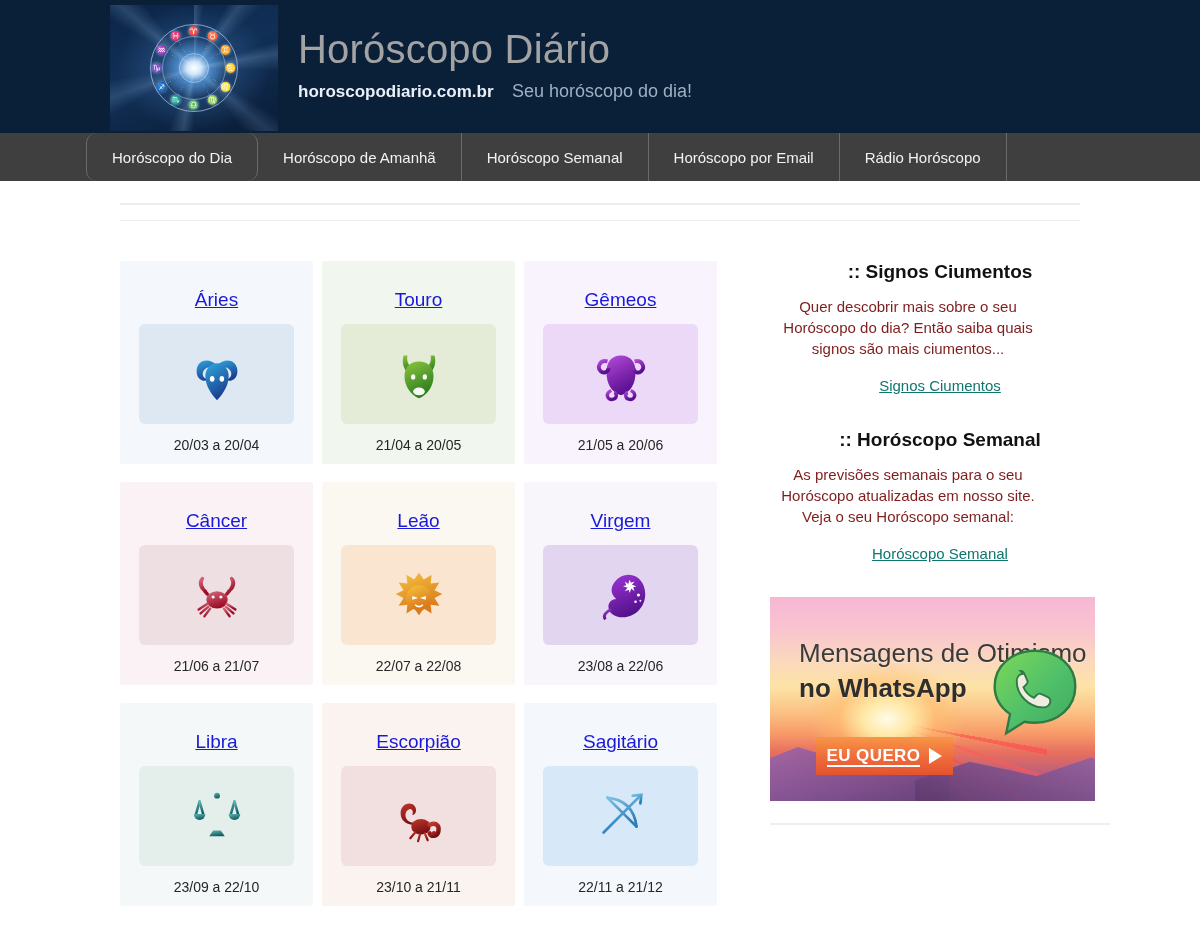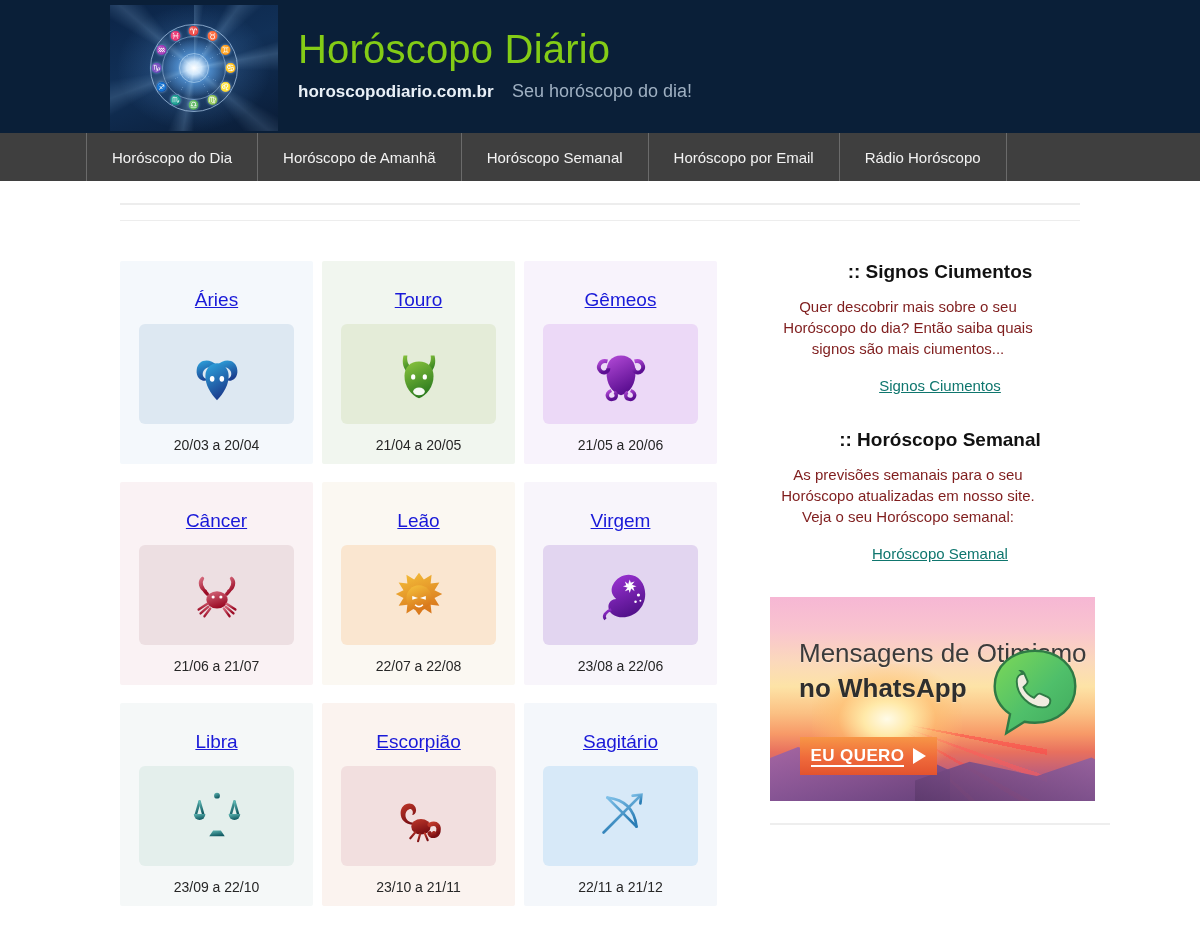--- a/index.html
+++ b/index.html
@@ -85,21 +85,21 @@
     background:
       repeating-conic-gradient(from 0deg at 50% 50%,
         rgba(175,210,245,0.30) 0deg 0.6deg, rgba(175,210,245,0) 0.6deg 30deg);
     border-radius: 50%;
   }
   .site-title {
     position: absolute;
     left: 188px; top: 27px;
     font-size: 40px;
     font-weight: 400;
-    color: #84cc16;
+    color: #a3a3a3;
     letter-spacing: 0.2px;
   }
   .site-sub { position: absolute; left: 188px; top: 81px; }
   .site-domain {
     font-size: 17px;
     font-weight: bold;
     color: #e9f0f7;
   }
   .site-tag {
     font-size: 18px;
@@ -125,21 +125,21 @@
     display: flex;
     align-items: center;
     padding: 0 25px;
     height: 48px;
     font-size: 15px;
     color: #f2f2f2;
     cursor: pointer;
     white-space: nowrap;
     border-right: 1px solid #6b6b6b;
   }
-  .nav-item:first-child { border-left: 1px solid #6b6b6b; }
+  .nav-item:first-child { border-left: 1px solid #6b6b6b; border-radius: 10px; }
 
   
   .page {
     position: relative;
     width: 1200px;
     background: #fff;
   }
   .content-wrap {
     position: relative;
     width: 960px;
@@ -300,21 +300,21 @@
     position: absolute;
     left: 29px; top: 76px;
     font-size: 26px;
     font-weight: bold;
     color: #2e2e2e;
     white-space: nowrap;
     text-shadow: 0 1px 1px rgba(255,255,255,0.35);
   }
   .ad-cta {
     position: absolute;
-    left: 30px; bottom: 26px;
+    left: 46px; bottom: 26px;
     width: 137px; height: 38px;
     background: linear-gradient(180deg, #f79646 0%, #ef6a3b 55%, #e3532e 100%);
     display: flex;
     align-items: center;
     justify-content: center;
     gap: 9px;
   }
   .ad-cta-label {
     font-size: 17px;
     font-weight: bold;

